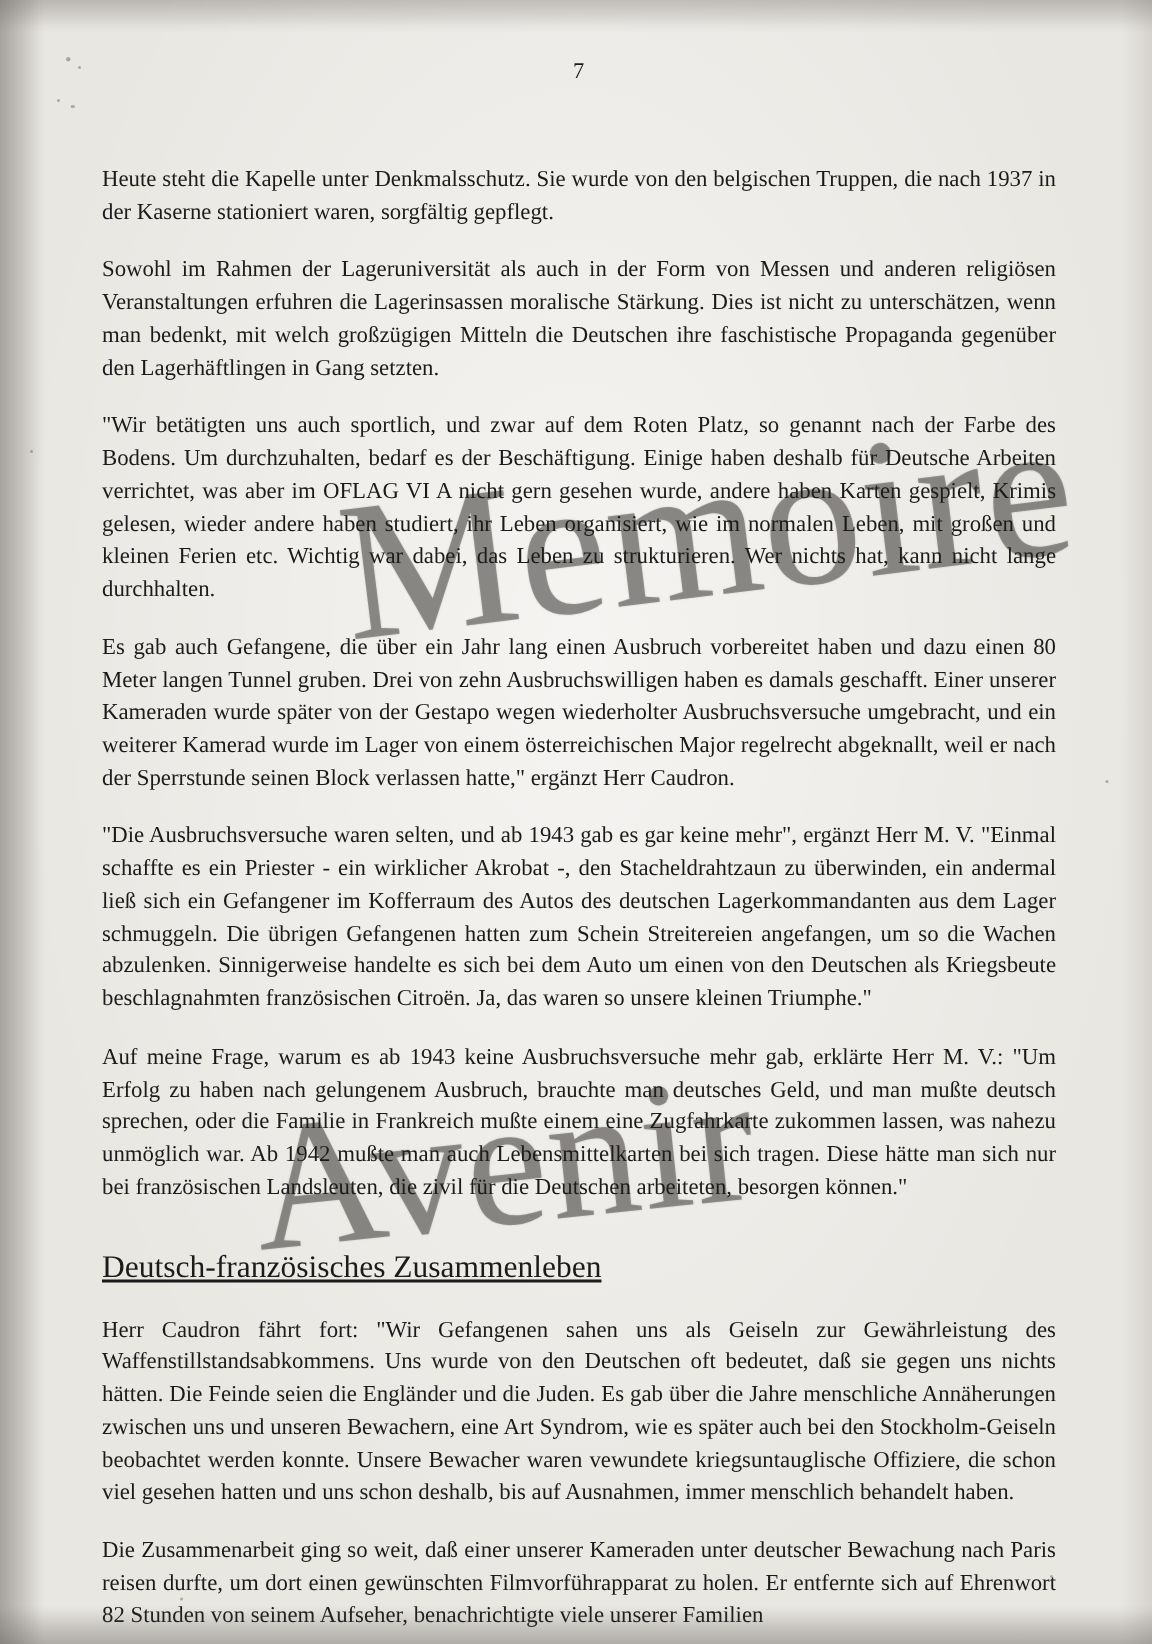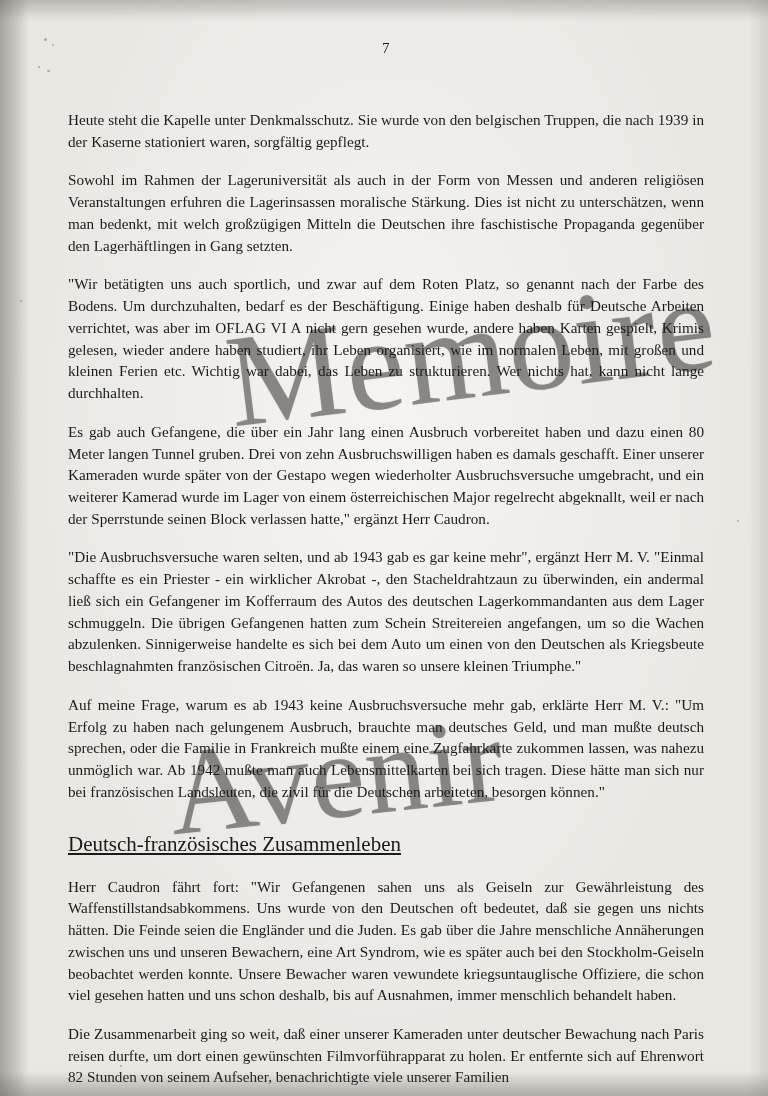--- a/index.html
+++ b/index.html
@@ -128,21 +128,21 @@
     <div class="speck" style="left:120px;top:1065px;width:2px;height:2px;"></div>
   </div>
 
   <div class="watermark wm-memoire">Memoire</div>
   <div class="watermark wm-avenir">Avenir</div>
 
   <div class="content">
 
     <div class="page-number">7</div>
 
-    <p class="para">Heute steht die Kapelle unter Denkmalsschutz. Sie wurde von den belgischen Truppen, die nach 1939 in der Kaserne stationiert waren, sorgfältig gepflegt.</p>
+    <p class="para">Heute steht die Kapelle unter Denkmalsschutz. Sie wurde von den belgischen Truppen, die nach 1937 in der Kaserne stationiert waren, sorgfältig gepflegt.</p>
     <p class="para">Sowohl im Rahmen der Lageruniversität als auch in der Form von Messen und anderen religiösen Veranstaltungen erfuhren die Lagerinsassen moralische Stärkung. Dies ist nicht zu unterschätzen, wenn man bedenkt, mit welch großzügigen Mitteln die Deutschen ihre faschistische Propaganda gegenüber den Lagerhäftlingen in Gang setzten.</p>
     <p class="para">"Wir betätigten uns auch sportlich, und zwar auf dem Roten Platz, so genannt nach der Farbe des Bodens. Um durchzuhalten, bedarf es der Beschäftigung. Einige haben deshalb für Deutsche Arbeiten verrichtet, was aber im OFLAG VI A nicht gern gesehen wurde, andere haben Karten gespielt, Krimis gelesen, wieder andere haben studiert, ihr Leben organisiert, wie im normalen Leben, mit großen und kleinen Ferien etc. Wichtig war dabei, das Leben zu strukturieren. Wer nichts hat, kann nicht lange durchhalten.</p>
     <p class="para">Es gab auch Gefangene, die über ein Jahr lang einen Ausbruch vorbereitet haben und dazu einen 80 Meter langen Tunnel gruben. Drei von zehn Ausbruchswilligen haben es damals geschafft. Einer unserer Kameraden wurde später von der Gestapo wegen wiederholter Ausbruchsversuche umgebracht, und ein weiterer Kamerad wurde im Lager von einem österreichischen Major regelrecht abgeknallt, weil er nach der Sperrstunde seinen Block verlassen hatte," ergänzt Herr Caudron.</p>
     <p class="para">"Die Ausbruchsversuche waren selten, und ab 1943 gab es gar keine mehr", ergänzt Herr M. V. "Einmal schaffte es ein Priester - ein wirklicher Akrobat -, den Stacheldrahtzaun zu überwinden, ein andermal ließ sich ein Gefangener im Kofferraum des Autos des deutschen Lagerkommandanten aus dem Lager schmuggeln. Die übrigen Gefangenen hatten zum Schein Streitereien angefangen, um so die Wachen abzulenken. Sinnigerweise handelte es sich bei dem Auto um einen von den Deutschen als Kriegsbeute beschlagnahmten französischen Citroën. Ja, das waren so unsere kleinen Triumphe."</p>
     <p class="para">Auf meine Frage, warum es ab 1943 keine Ausbruchsversuche mehr gab, erklärte Herr M. V.: "Um Erfolg zu haben nach gelungenem Ausbruch, brauchte man deutsches Geld, und man mußte deutsch sprechen, oder die Familie in Frankreich mußte einem eine Zugfahrkarte zukommen lassen, was nahezu unmöglich war. Ab 1942 mußte man auch Lebensmittelkarten bei sich tragen. Diese hätte man sich nur bei französischen Landsleuten, die zivil für die Deutschen arbeiteten, besorgen können."</p>
 
     <div class="section-heading">Deutsch-französisches Zusammenleben</div>
 
     <p class="para">Herr Caudron fährt fort: "Wir Gefangenen sahen uns als Geiseln zur Gewährleistung des Waffenstillstandsabkommens. Uns wurde von den Deutschen oft bedeutet, daß sie gegen uns nichts hätten. Die Feinde seien die Engländer und die Juden. Es gab über die Jahre menschliche Annäherungen zwischen uns und unseren Bewachern, eine Art Syndrom, wie es später auch bei den Stockholm-Geiseln beobachtet werden konnte. Unsere Bewacher waren vewundete kriegsuntauglische Offiziere, die schon viel gesehen hatten und uns schon deshalb, bis auf Ausnahmen, immer menschlich behandelt haben.</p>
     <p class="para">Die Zusammenarbeit ging so weit, daß einer unserer Kameraden unter deutscher Bewachung nach Paris reisen durfte, um dort einen gewünschten Filmvorführapparat zu holen. Er entfernte sich auf Ehrenwort 82 Stunden von seinem Aufseher, benachrichtigte viele unserer Familien</p>

